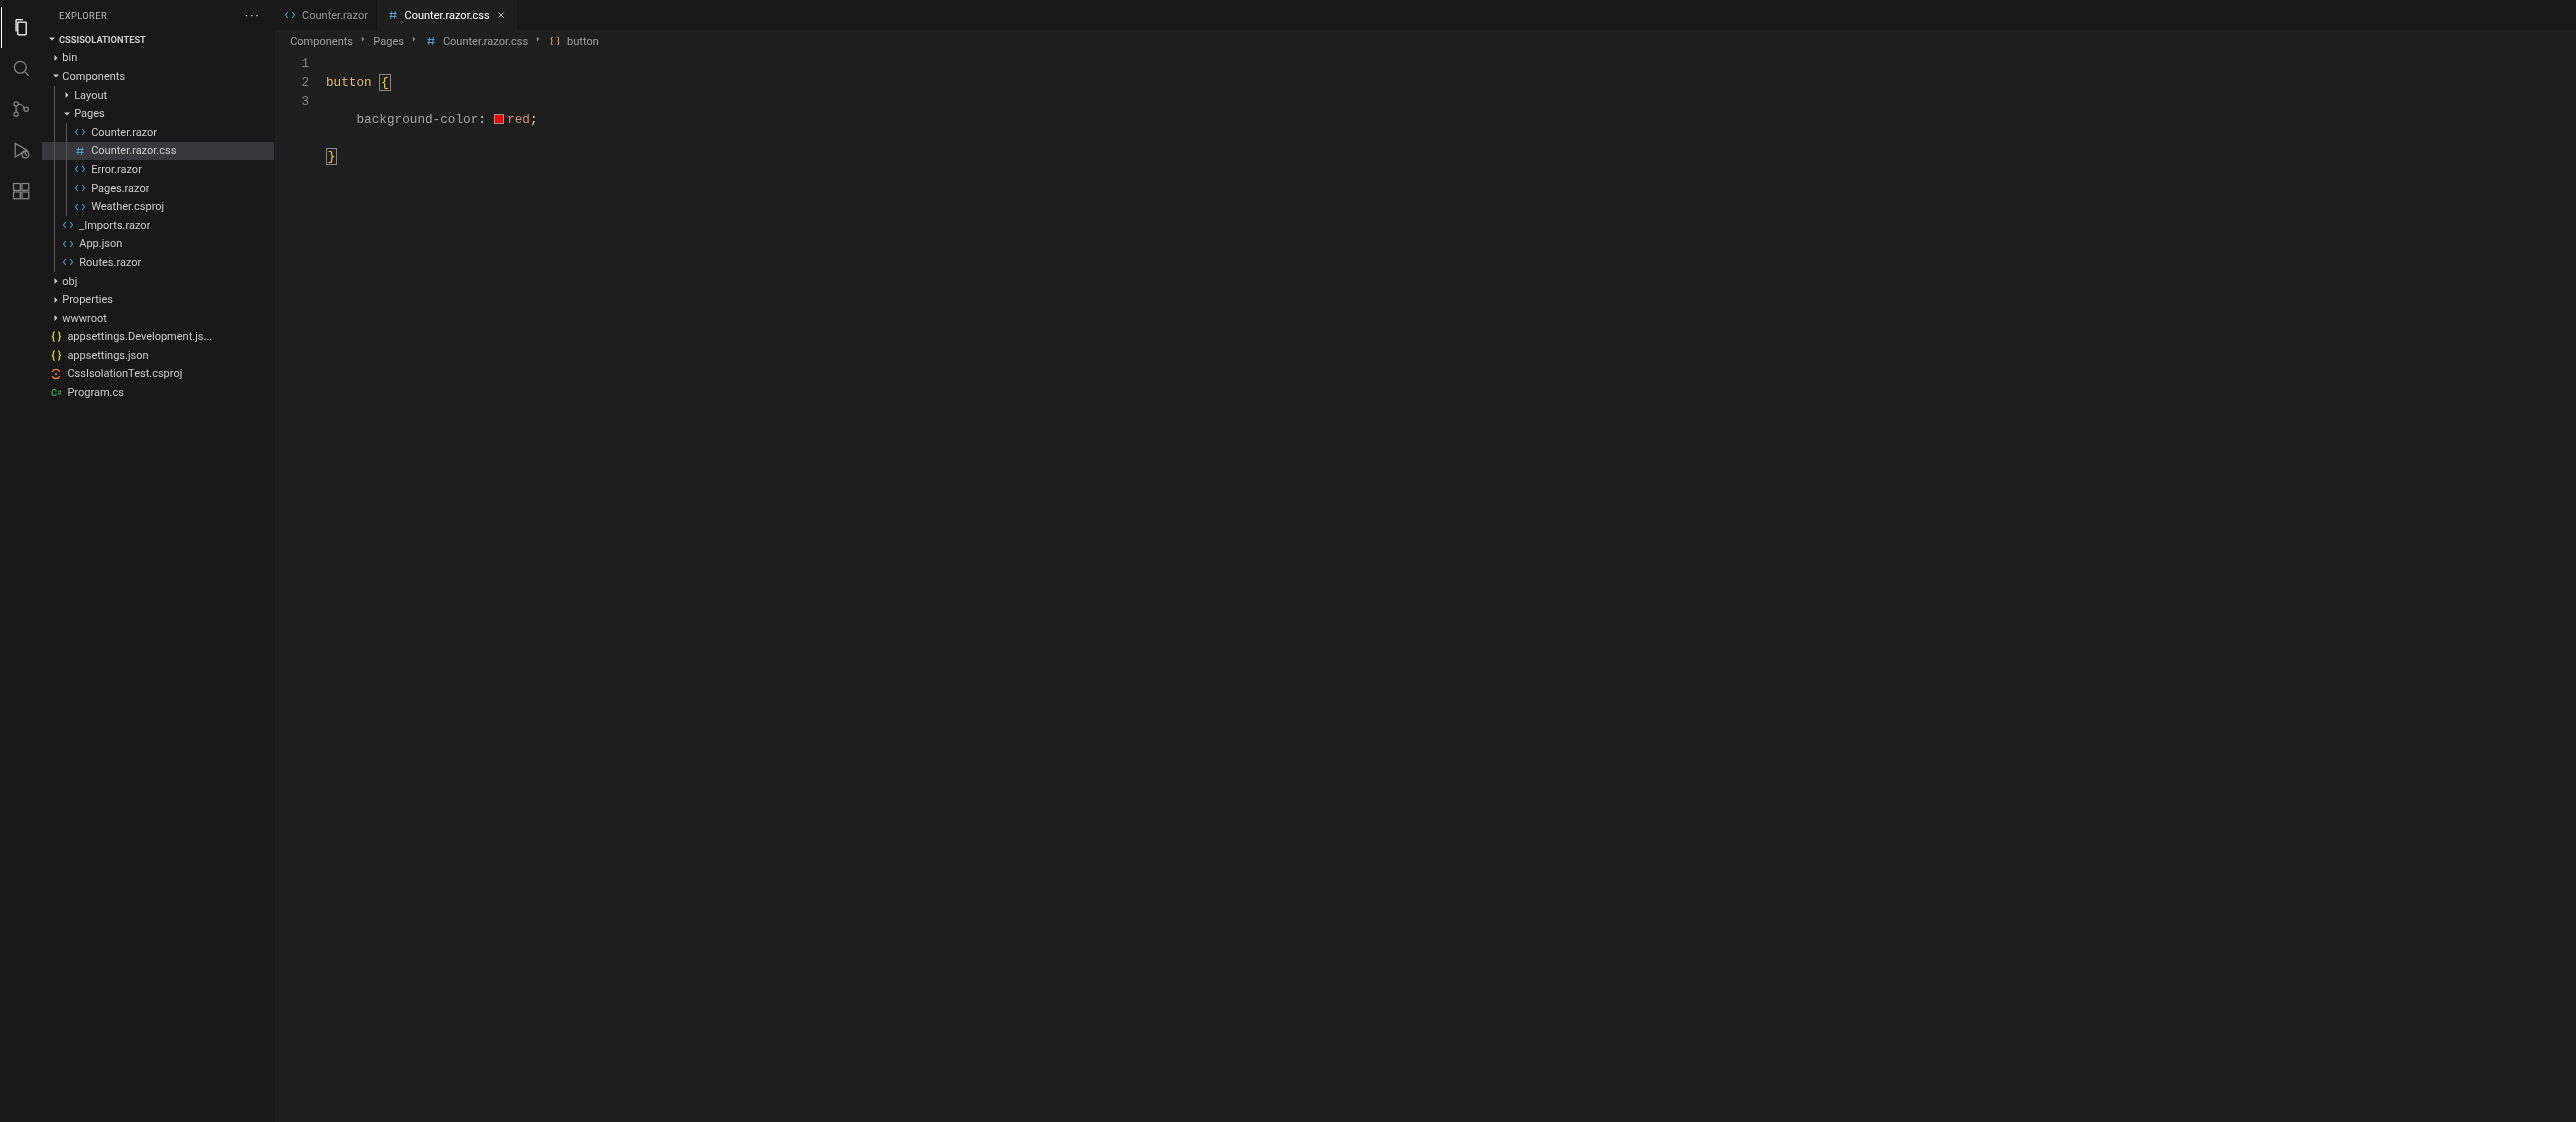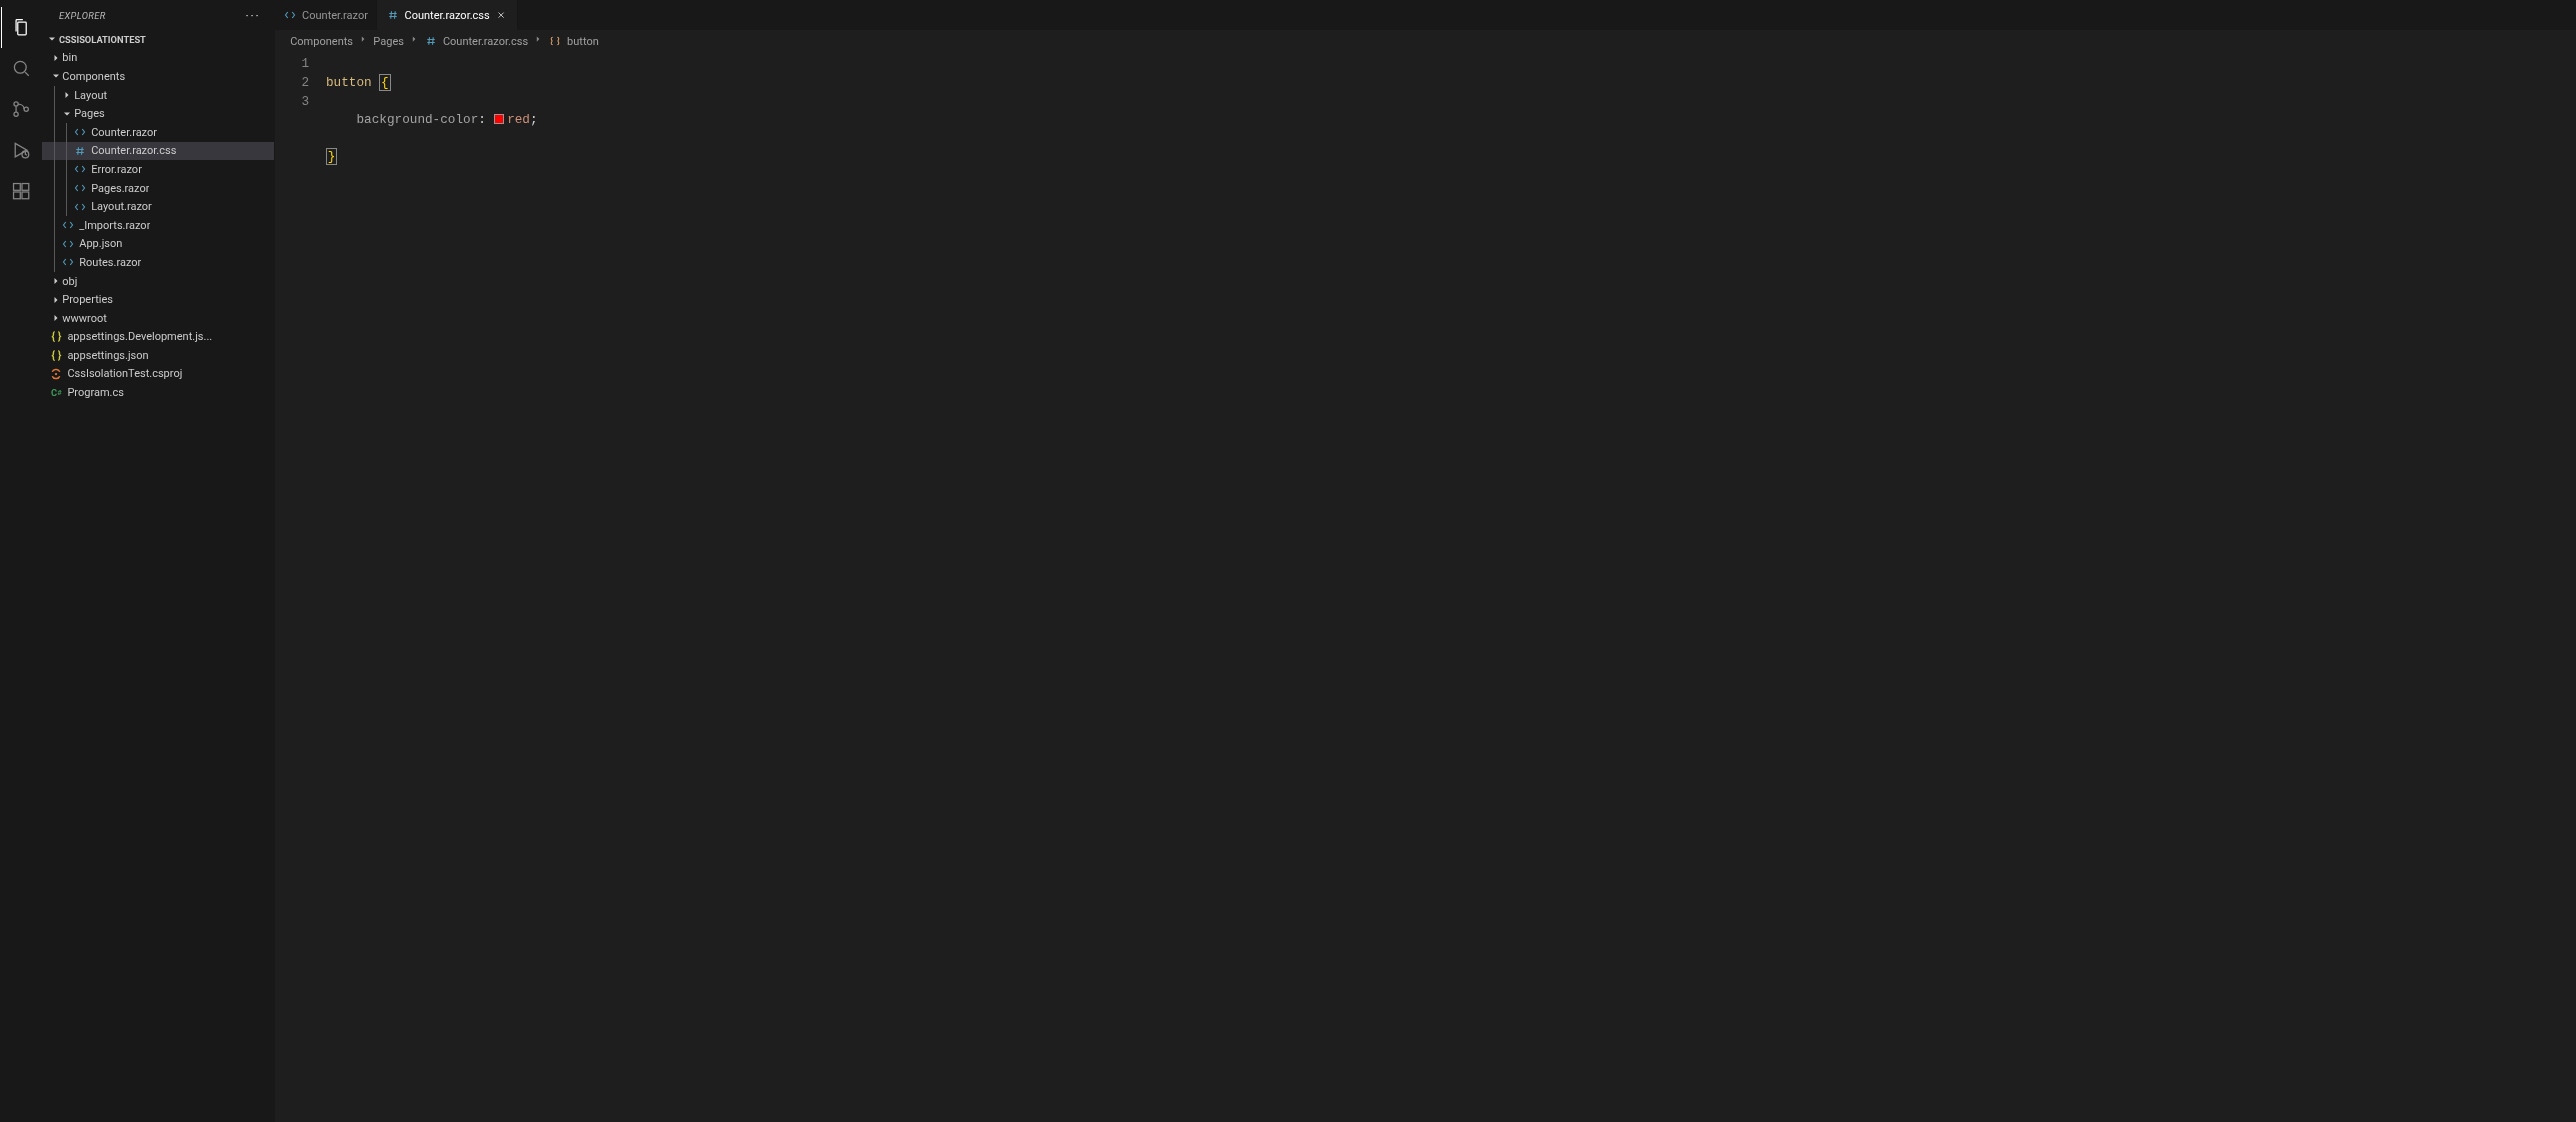--- a/index.html
+++ b/index.html
@@ -58,21 +58,20 @@
   }
   .sidebar-header {
     height: 30px;
     display: flex;
     align-items: center;
     justify-content: space-between;
     padding: 0 13.5px 0 17px;
     color: #bbbbbb;
     font-size: 9.3px;
     letter-spacing: 0.4px;
-    font-style: italic;
   }
   .sidebar-header .dots { color: #cccccc; font-size: 13.5px; letter-spacing: 1.7px; cursor: pointer; }
   .section-header {
     height: 18.6px;
     display: flex;
     align-items: center;
     padding-left: 3.4px;
     font-weight: 700;
     font-size: 9.3px;
     color: #cccccc;
@@ -342,21 +341,21 @@
       </div>
       <div class="tree-row">
         <span class="indent" style="width: 6.8px;"></span>
         <span class="indent-guide"></span>
         <span class="indent-guide"></span>
         <span class="ficon ic-code">
           <svg viewBox="0 0 16 16" width="12" height="12" fill="none" stroke="currentColor" stroke-width="1.5">
             <path d="M5 4L2 8l3 4M11 4l3 4-3 4"></path>
           </svg>
         </span>
-        <span class="label">Layout.razor</span>
+        <span class="label">Weather.csproj</span>
       </div>
       <div class="tree-row">
         <span class="indent" style="width: 6.8px;"></span>
         <span class="indent-guide"></span>
         <span class="ficon ic-code">
           <svg viewBox="0 0 16 16" width="12" height="12" fill="none" stroke="currentColor" stroke-width="1.5">
             <path d="M5 4L2 8l3 4M11 4l3 4-3 4"></path>
           </svg>
         </span>
         <span class="label">_Imports.razor</span>

